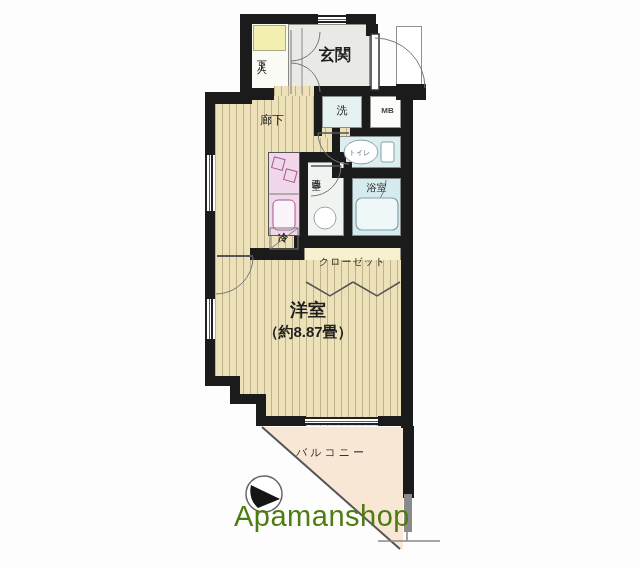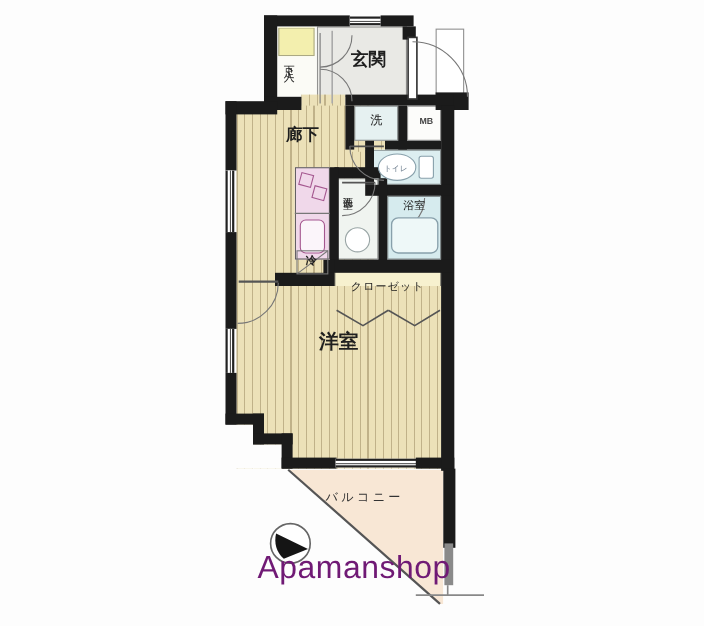--- a/index.html
+++ b/index.html
@@ -142,26 +142,27 @@
 
     <path d="M378,541 L440,541" stroke="#888" stroke-width="1.5" fill="none"></path>
     <path d="M407,532 L407,541" stroke="#888" stroke-width="1.5" fill="none"></path>
 
     <circle cx="264" cy="494" r="18" fill="#ffffff" stroke="#666" stroke-width="1.5"></circle>
     <path d="M251,485 L280,499 L258,508 C251,502 249,493 251,485 Z" fill="#151515"></path>
   </svg>
 
   <div class="lbl" style="left:302px;top:46px;width:66px;text-align:center;font-size:16px;font-weight:bold;">玄関</div>
   <div class="lbl vlbl" style="left:256px;top:52px;font-size:10px;">下足入</div>
-  <div class="lbl" style="left:260px;top:114px;font-size:15px;font-weight:bold;">廊下</div>
+  <div class="lbl" style="left:260px;top:114px;font-size:12px;font-weight:normal;">廊下</div>
   <div class="lbl" style="left:322px;top:104px;width:40px;text-align:center;font-size:11px;">洗</div>
   <div class="lbl" style="left:370px;top:106px;width:35px;text-align:center;font-size:8px;font-weight:bold;color:#444;">MB</div>
   <div class="lbl vlbl" style="left:311px;top:172px;font-size:9px;letter-spacing:1px;">洗面室</div>
   <div class="lbl" style="left:352px;top:182px;width:49px;text-align:center;font-size:10px;">浴室</div>
   <div class="lbl" style="left:278px;top:232px;font-size:10px;font-weight:bold;">冷</div>
   <div class="lbl" style="left:304px;top:256px;width:97px;text-align:center;font-size:10px;letter-spacing:1px;">クローゼット</div>
   <div id="room-label-block">
     <span class="lbl" style="position:static;font-size:18px;font-weight:bold;">洋室</span>
+    <span class="lbl" style="position:static;font-size:15px;font-weight:bold;">（約8.87畳）</span>
   </div>
   <div class="lbl" style="left:296px;top:446px;font-size:11px;letter-spacing:3px;color:#333;">バルコニー</div>
-  <div class="lbl" style="left:234px;top:500px;font-size:29px;color:#701a75;letter-spacing:0.5px;">Apamanshop</div>
+  <div class="lbl" style="left:234px;top:500px;font-size:29px;color:#4d7c0f;letter-spacing:0.5px;">Apamanshop</div>
 
 </div>
 
 </body></html>

